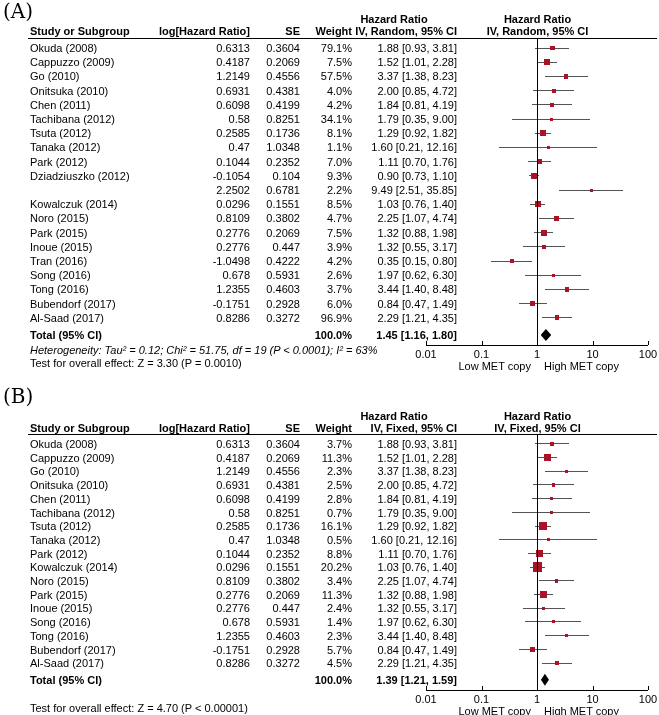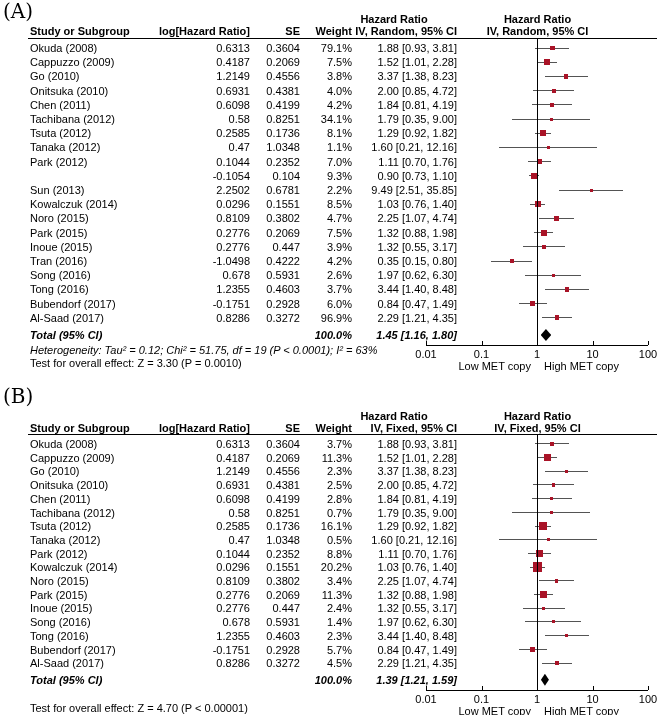--- a/index.html
+++ b/index.html
@@ -17,21 +17,21 @@
   .hdr-line1 .cell,.hdr-line2 .cell{font-weight:bold;}
   .c-study{left:30px;width:148px;text-align:left;}
   .c-loghr{left:158px;width:92px;text-align:right;}
   .c-se{left:252px;width:48px;text-align:right;}
   .c-weight{left:302px;width:50px;text-align:right;}
   .c-ci{left:353px;width:104px;text-align:right;}
   .h-ci1{left:330px;width:128px;text-align:center;}
   .h-plot{left:427px;width:221px;text-align:center;}
   .rule{position:absolute;left:28px;width:629px;height:1px;background:#000;}
   .rows,.plot{position:absolute;left:0;top:0;width:659px;height:100%;}
-  .total-row .cell{font-weight:bold;font-style:italic;}
+  .total-row .cell{font-weight:bold;}
   .t-label{left:30px;width:230px;text-align:left;}
   .foot{position:absolute;left:30px;white-space:nowrap;height:13px;line-height:13px;}
   .ciline{position:absolute;height:1px;background:#545454;}
   .sq{position:absolute;background:#a91327;}
   .nullline{position:absolute;width:1px;background:#000;}
   .axisline{position:absolute;height:1px;background:#000;}
   .tick{position:absolute;width:1px;height:4px;background:#000;}
   .ticklabel{position:absolute;width:40px;text-align:center;height:12px;line-height:12px;}
   .metlabel{position:absolute;white-space:nowrap;height:12px;line-height:12px;}
   .metlabel.left{width:106px;text-align:right;}
@@ -67,21 +67,21 @@
         <div class="cell c-study">Cappuzzo (2009)</div>
         <div class="cell c-loghr">0.4187</div>
         <div class="cell c-se">0.2069</div>
         <div class="cell c-weight">7.5%</div>
         <div class="cell c-ci">1.52 [1.01, 2.28]</div>
       </div>
       <div class="row" style="top: 69.4px;">
         <div class="cell c-study">Go (2010)</div>
         <div class="cell c-loghr">1.2149</div>
         <div class="cell c-se">0.4556</div>
-        <div class="cell c-weight">3.8%</div>
+        <div class="cell c-weight">57.5%</div>
         <div class="cell c-ci">3.37 [1.38, 8.23]</div>
       </div>
       <div class="row" style="top: 83.6px;">
         <div class="cell c-study">Onitsuka (2010)</div>
         <div class="cell c-loghr">0.6931</div>
         <div class="cell c-se">0.4381</div>
         <div class="cell c-weight">4.0%</div>
         <div class="cell c-ci">2.00 [0.85, 4.72]</div>
       </div>
       <div class="row" style="top: 97.8px;">
@@ -113,27 +113,27 @@
         <div class="cell c-ci">1.60 [0.21, 12.16]</div>
       </div>
       <div class="row" style="top: 154.6px;">
         <div class="cell c-study">Park (2012)</div>
         <div class="cell c-loghr">0.1044</div>
         <div class="cell c-se">0.2352</div>
         <div class="cell c-weight">7.0%</div>
         <div class="cell c-ci">1.11 [0.70, 1.76]</div>
       </div>
       <div class="row" style="top: 168.8px;">
+        <div class="cell c-study">Dziadziuszko (2012)</div>
         <div class="cell c-loghr">-0.1054</div>
         <div class="cell c-se">0.104</div>
         <div class="cell c-weight">9.3%</div>
         <div class="cell c-ci">0.90 [0.73, 1.10]</div>
       </div>
       <div class="row" style="top: 183px;">
-        <div class="cell c-study">Sun (2013)</div>
         <div class="cell c-loghr">2.2502</div>
         <div class="cell c-se">0.6781</div>
         <div class="cell c-weight">2.2%</div>
         <div class="cell c-ci">9.49 [2.51, 35.85]</div>
       </div>
       <div class="row" style="top: 197.2px;">
         <div class="cell c-study">Kowalczuk (2014)</div>
         <div class="cell c-loghr">0.0296</div>
         <div class="cell c-se">0.1551</div>
         <div class="cell c-weight">8.5%</div>

